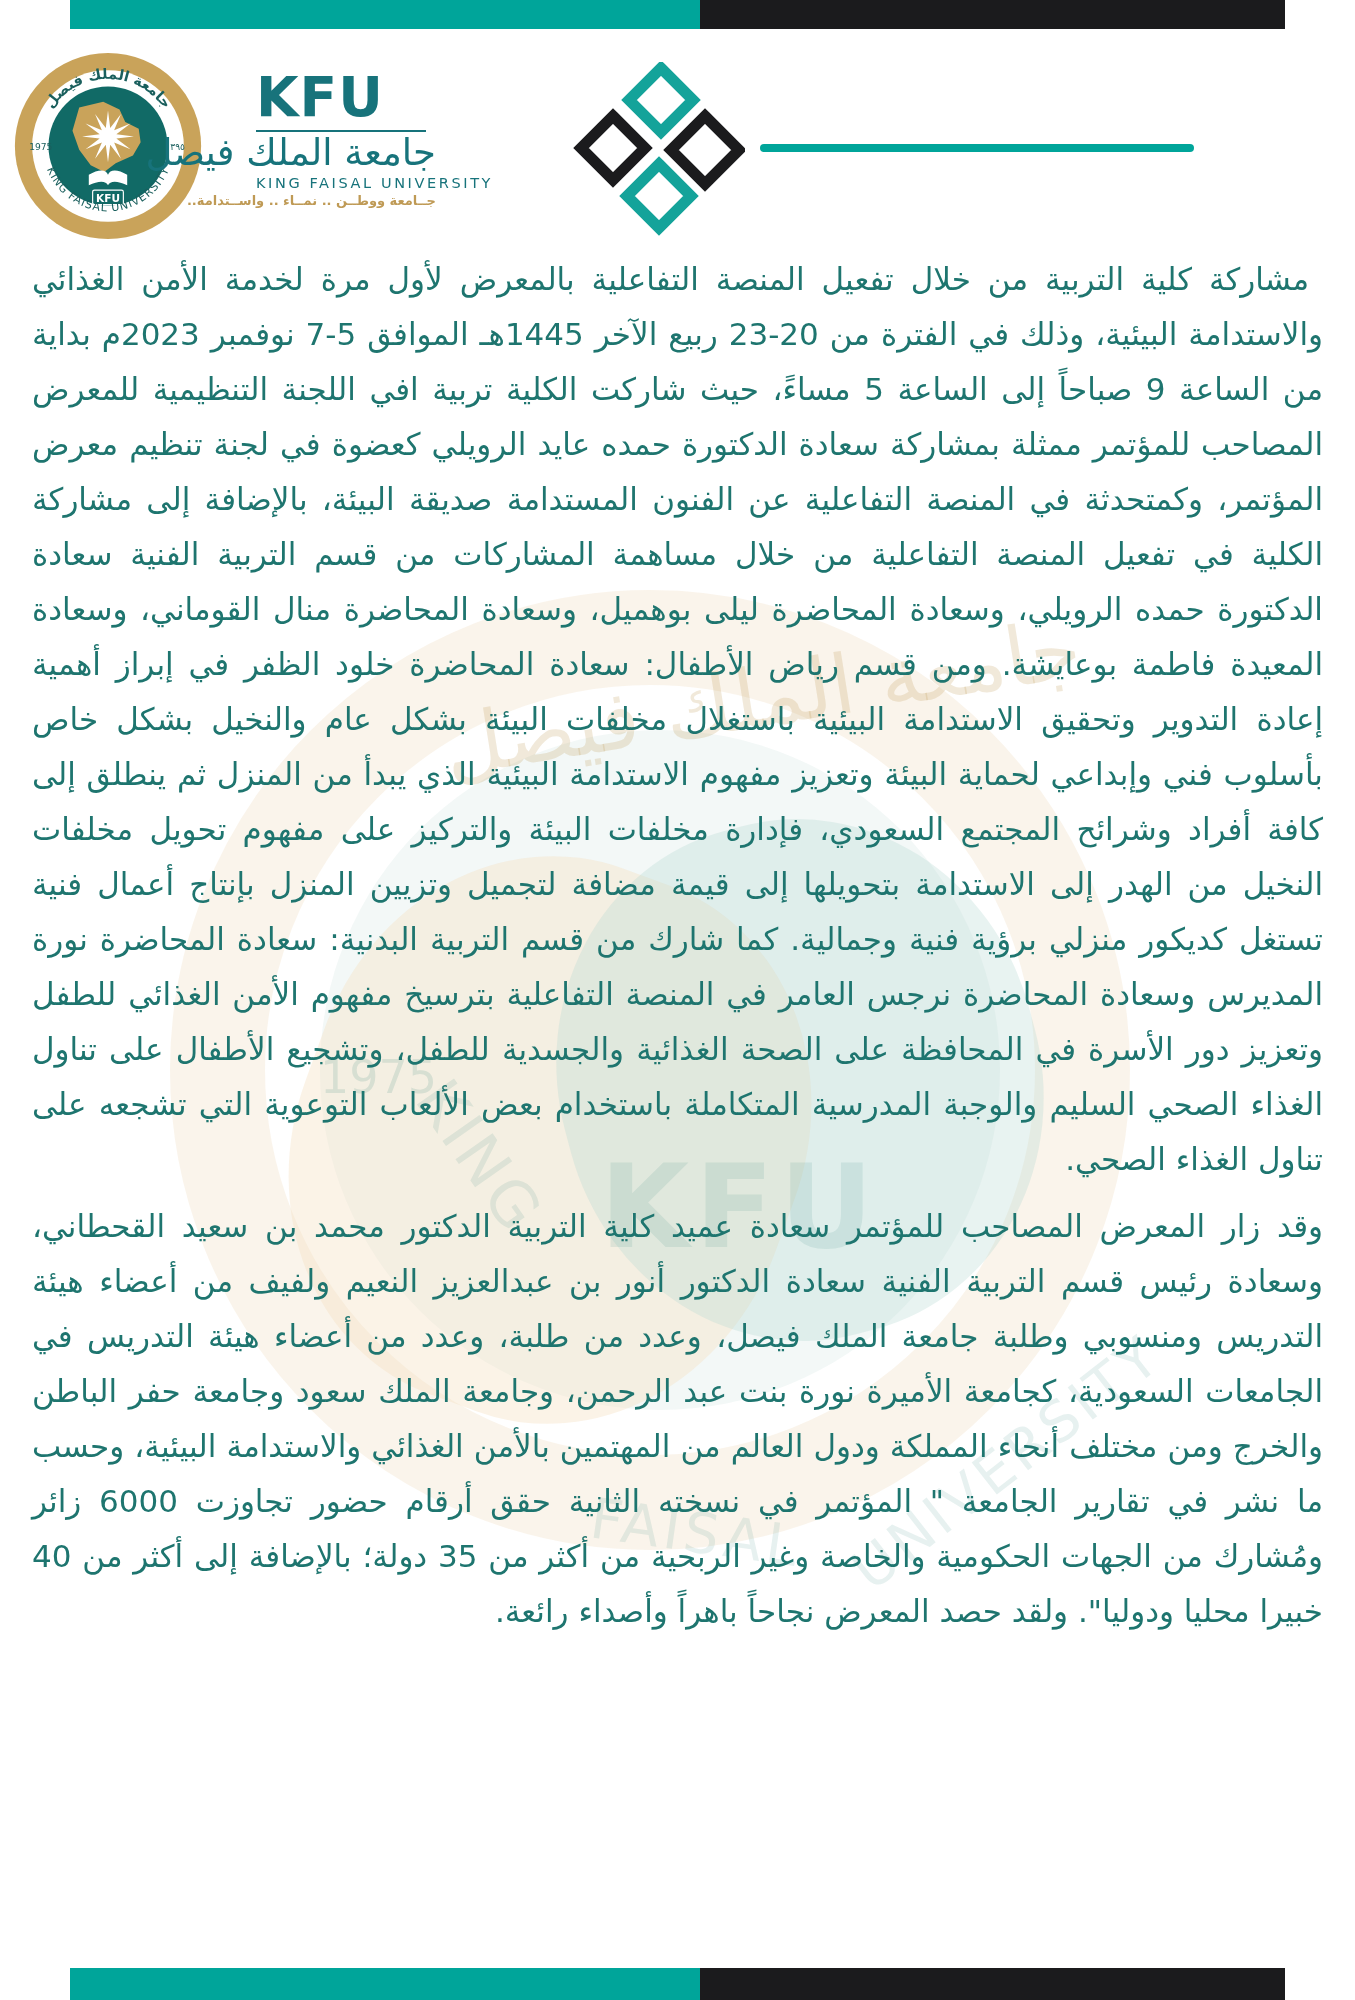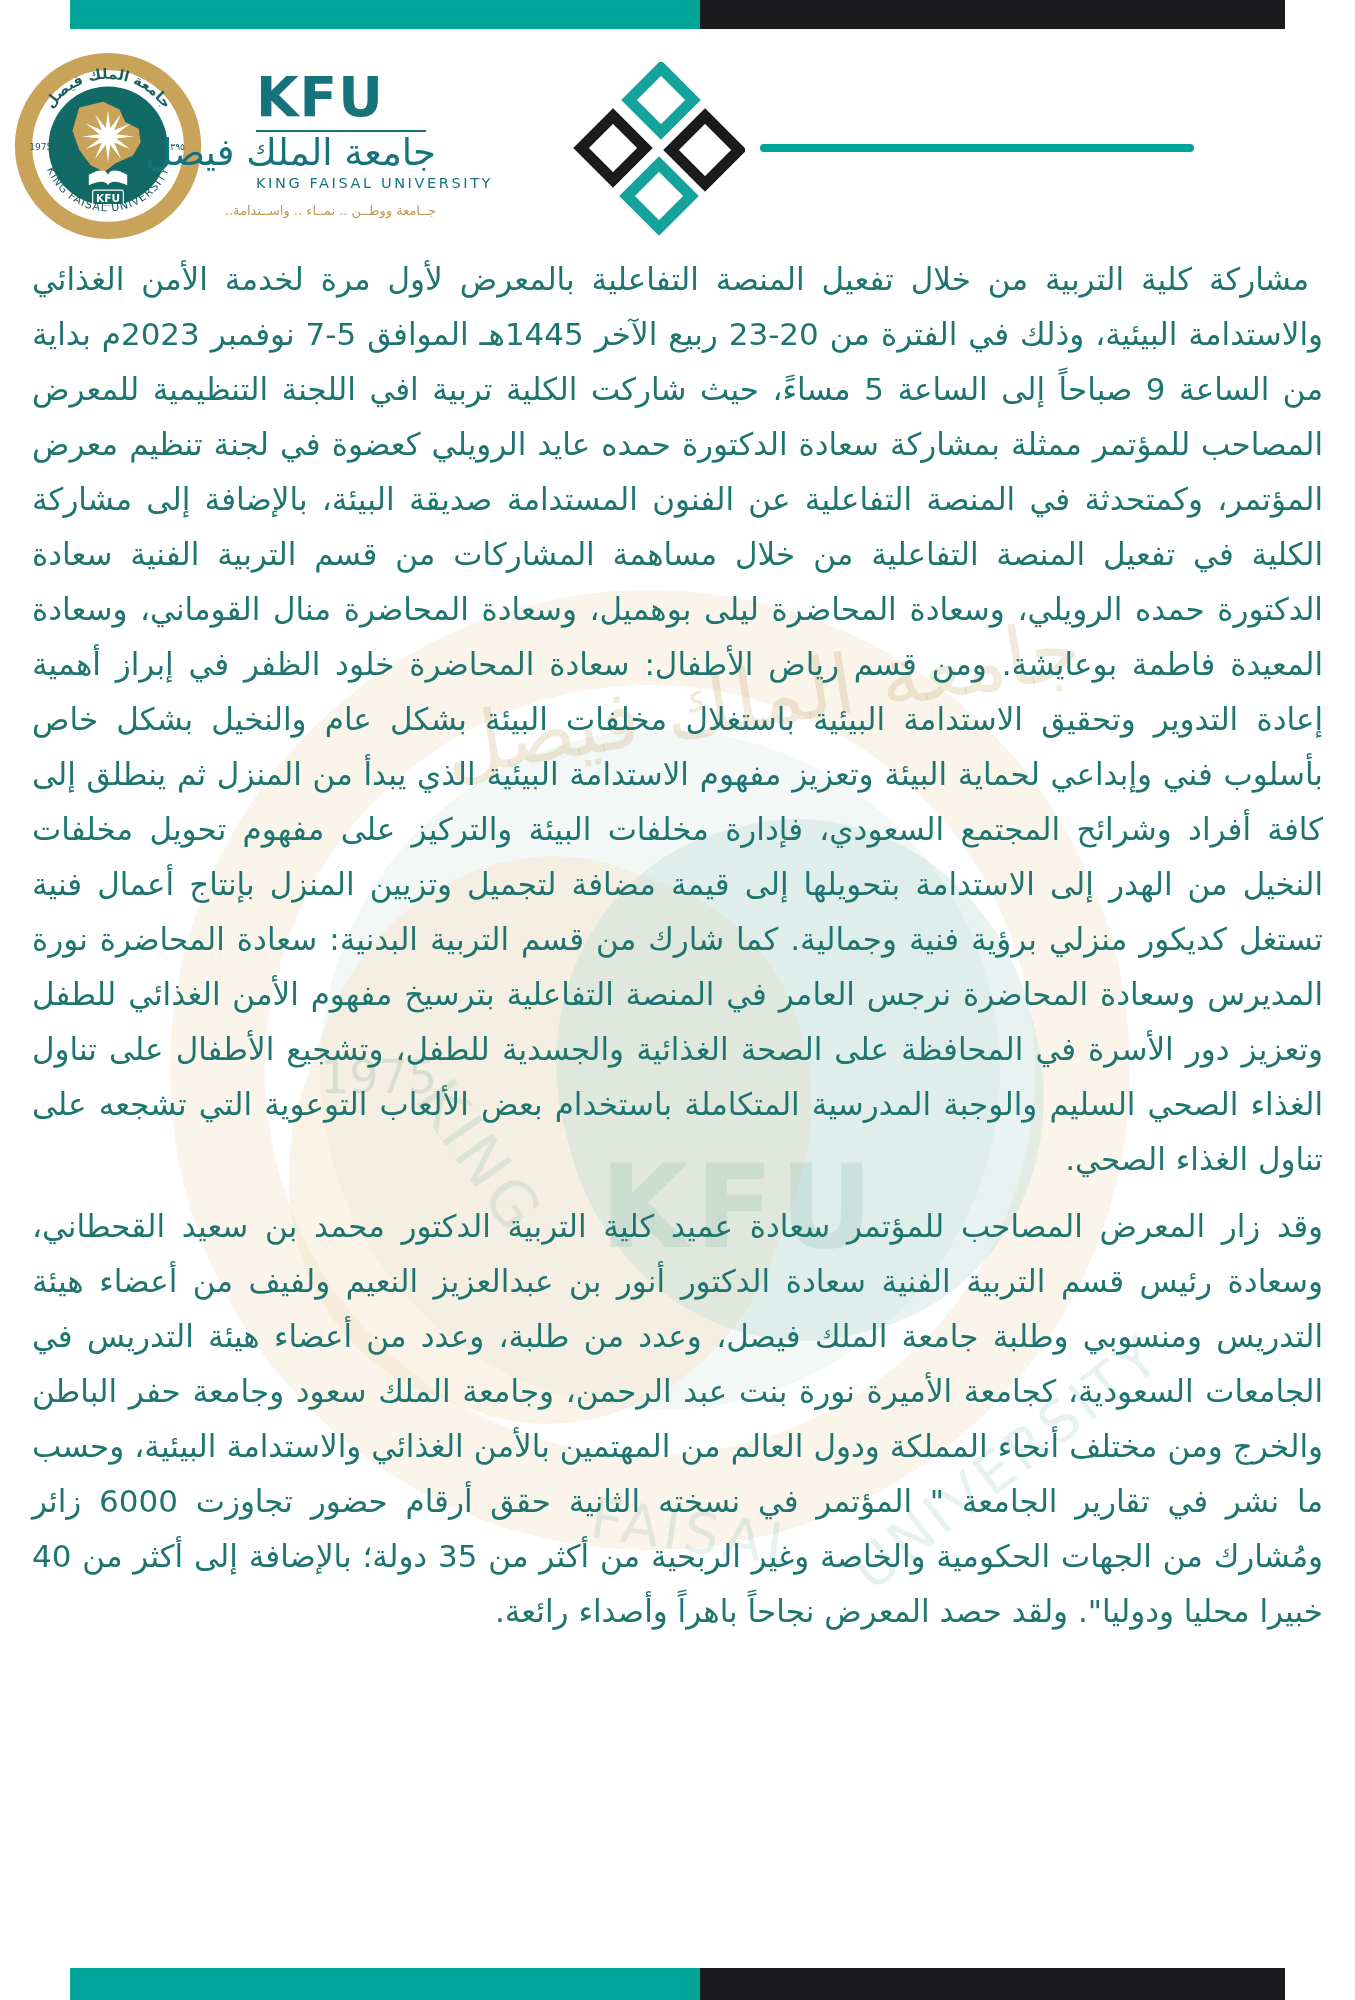--- a/index.html
+++ b/index.html
@@ -16,21 +16,21 @@
   .bar-bottom{bottom:0;height:32px;}
   .bar .seg-teal{width:630px;height:100%;background:#00A59A;}
   .bar .seg-black{width:585px;height:100%;background:#1B1B1D;}
   
   .seal{position:absolute;left:12px;top:50px;width:192px;height:192px;}
   .wordmark{position:absolute;left:256px;top:70px;width:180px;color:#17737B;}
   .wm-acronym{font-size:55px;font-weight:bold;letter-spacing:1px;line-height:1;}
   .wm-rule{width:170px;height:2px;background:#17737B;margin:5px 0 2px 0;}
   .wm-arabic{direction:rtl;font-size:37px;line-height:1.05;white-space:nowrap;}
   .wm-english{font-size:14.5px;letter-spacing:2.6px;white-space:nowrap;margin-top:2px;}
-  .wm-tagline{direction:rtl;font-size:13px;color:#BF9A55;white-space:nowrap;margin-top:12px;}
+  .wm-tagline{direction:rtl;font-size:13px;color:#BF9A55;white-space:nowrap;margin-top:2px;font-weight:bold;}
   .diamonds{position:absolute;left:573px;top:62px;width:172px;height:176px;}
   .header-rule{position:absolute;left:760px;top:144px;width:434px;height:8px;border-radius:4px;background:#00A59A;}
   
   .watermark{position:absolute;inset:0;z-index:0;pointer-events:none;}
   .wmk{position:absolute;}
   .wmk-ring{left:170px;top:590px;width:960px;height:960px;border:95px solid rgba(222,189,131,0.16);border-radius:50%;box-sizing:border-box;}
   .wmk-inner{left:320px;top:730px;width:680px;height:680px;background:rgba(23,112,106,0.05);border-radius:50%;}
   .wmk-blob-peach{left:300px;top:860px;width:500px;height:560px;background:rgba(244,226,195,0.40);border-radius:45%;transform:rotate(20deg);}
   .wmk-blob-teal{left:560px;top:820px;width:480px;height:520px;background:rgba(178,214,210,0.30);border-radius:48%;transform:rotate(-15deg);}
   .wmk-arabic{left:440px;top:650px;font-size:82px;color:rgba(191,154,85,0.22);transform:rotate(-9deg);white-space:nowrap;}

